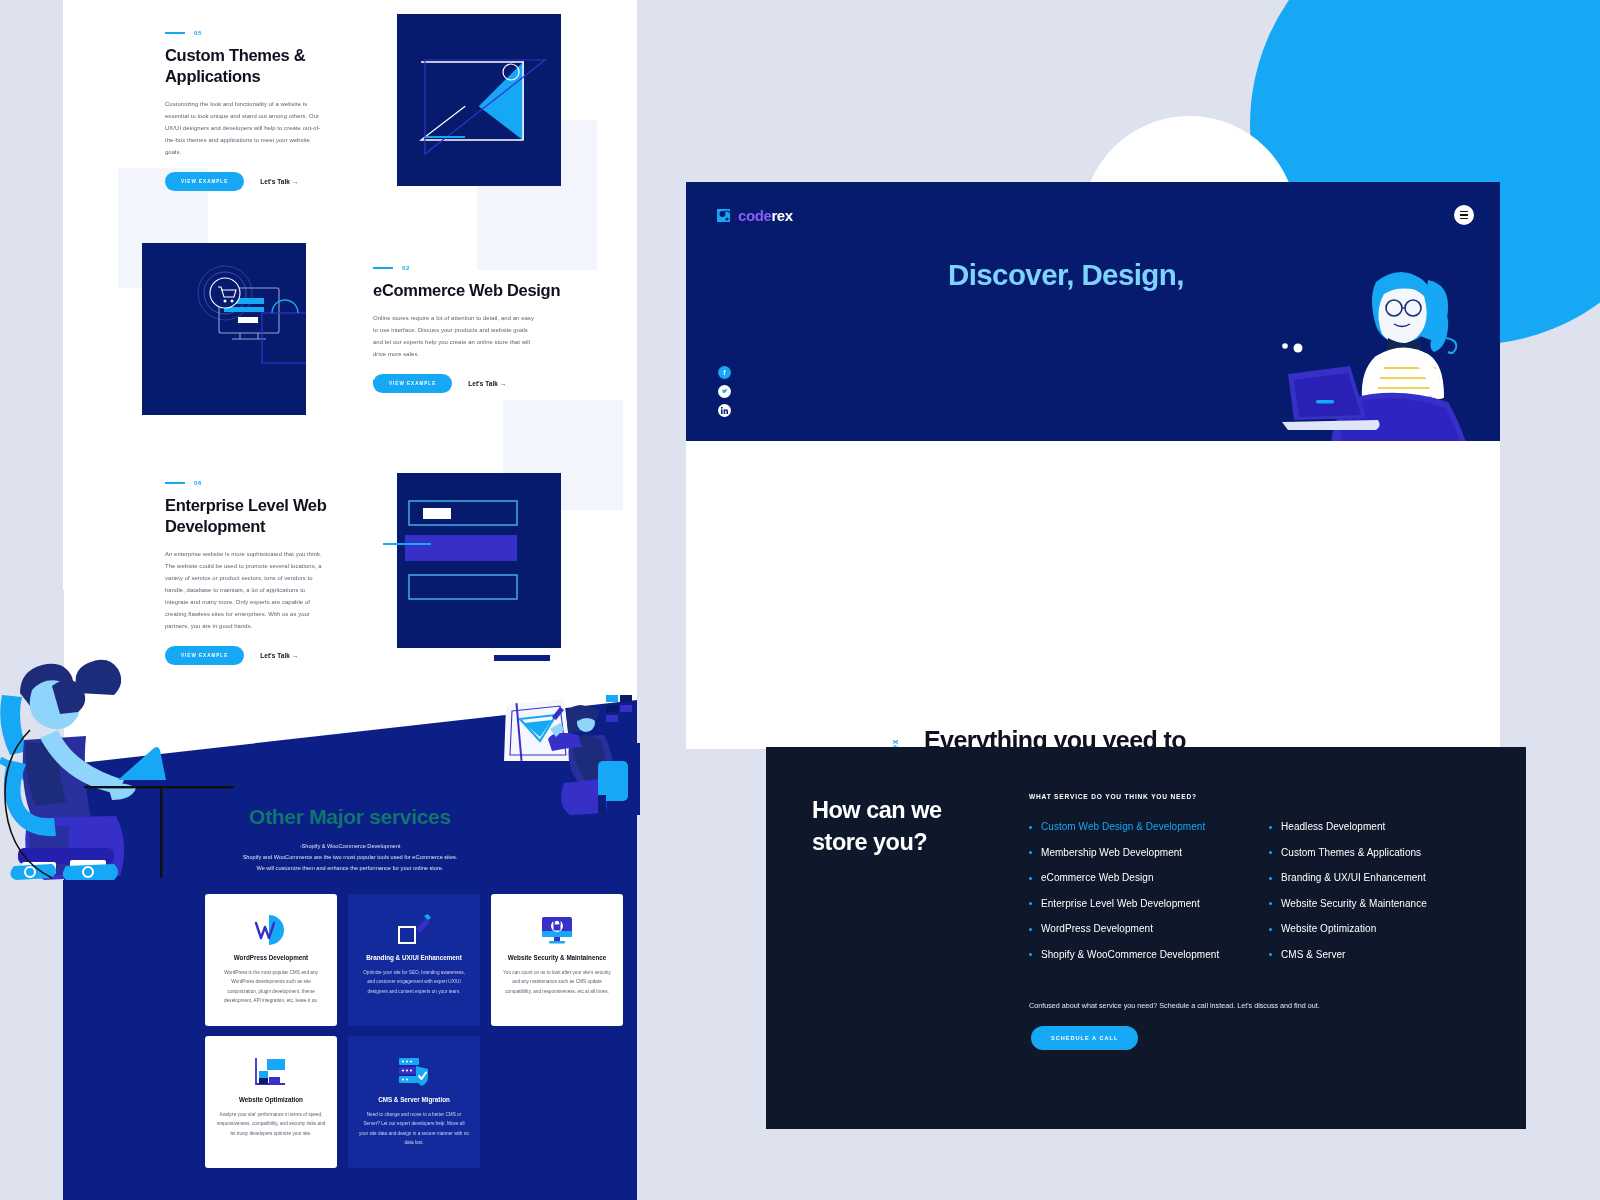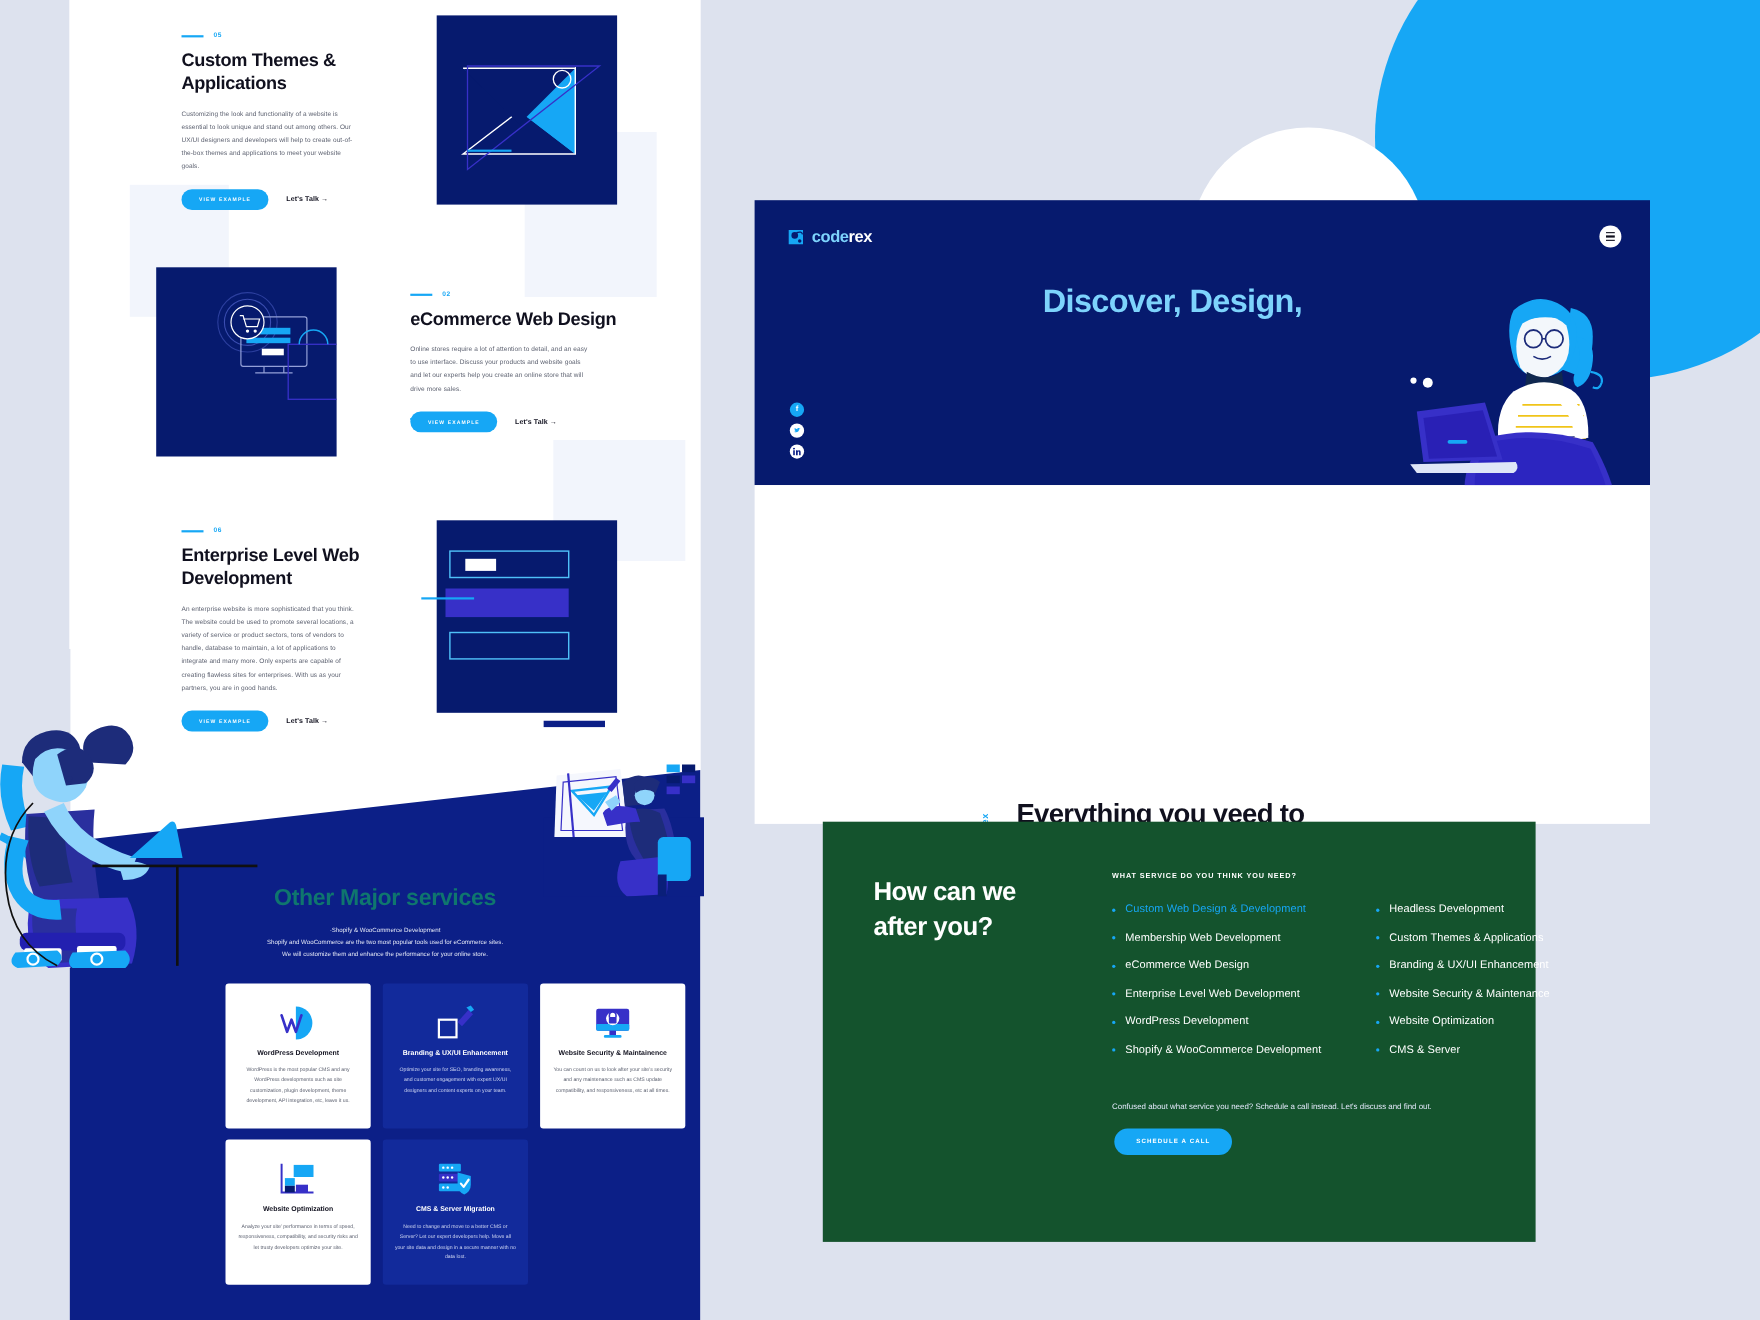--- a/index.html
+++ b/index.html
@@ -90,21 +90,21 @@
   .card-text { font-size: 4.7px; line-height: 2.0; text-align: center; margin-top: 7px; }
   .card.light .card-text { color: #5a5f6e; }
   .card.dark  .card-text { color: #cfd6f2; }
 
   
   .right-panel { position: absolute; left: 686px; top: 182px; width: 814px; }
   .hero { position: relative; height: 259px; background: #061a6e; overflow: visible; }
   .logo-row { position: absolute; left: 30px; top: 25px; display: flex; align-items: center; gap: 7px; }
   .logo-mark { width: 15px; height: 15px; position: relative; }
   .logo-text { font-size: 15px; font-weight: 600; letter-spacing: -.4px; }
-  .logo-text .c1 { color: #7dd3fc; text-align: center; }
+  .logo-text .c1 { color: #8b5cf6; text-align: center; }
   .logo-text .c2 { color: #ffffff; }
   .hamburger {
     position: absolute; right: 26px; top: 23px; width: 20px; height: 20px;
     border-radius: 50%; background: #fff; display: flex; flex-direction: column;
     align-items: center; justify-content: center; gap: 2px; cursor: pointer;
   }
   .hamburger i { display: block; width: 8px; height: 1.4px; background: #10101e; }
   .hero-h1 {
     position: absolute; left: 262px; top: 72px; width: 420px;
     color: #7dd3fc; font-size: 29.5px; font-weight: 700; line-height: 1.42;
@@ -138,22 +138,22 @@
   }
   .btn-services {
     position: absolute; left: 239px; top: 480px;
     background: #16a7f5; color: #fff; border: none; border-radius: 40px;
     font-size: 6.2px; font-weight: 700; letter-spacing: 1px;
     padding: 10px 24px; cursor: pointer; font-family: inherit;
   }
 
   
   .help {
-    position: absolute; left: 62px; top: 565px; width: 648px; height: 382px;
-    background: #14532d;
+    position: absolute; left: 80px; top: 565px; width: 760px; height: 382px;
+    background: #0f172a;
   }
   .help-h2 {
     position: absolute; left: 46px; top: 48px; width: 210px;
     color: #ffffff; font-size: 23.5px; font-weight: 700; line-height: 1.36;
     letter-spacing: -.5px;
   }
   .help-label {
     position: absolute; left: 263px; top: 46px;
     color: #ffffff; font-size: 6.6px; font-weight: 700; letter-spacing: .8px;
   }
@@ -502,21 +502,21 @@
         <div>Everything you yeed to</div>
         <div>bolster your projects.</div>
       </div>
       <div class="mid-p">With our expert developers as your White  Label  Partner, shoot for the sky and grow your business without worries. Simply tell us your development needs and watch them come to life without stress and on time.</div>
       <button class="btn-services">VIEW SERVICES</button>
     </div>
 
     <div class="help">
       <div class="help-h2">
         <div>How can we</div>
-        <div>after you?</div>
+        <div>store you?</div>
       </div>
       <div class="help-label">WHAT SERVICE DO YOU THINK YOU NEED?</div>
 
       <div class="help-cols">
         <div class="svc-item">
           <span class="svc-dot"></span>
           <span class="svc-label active">Custom Web Design &amp; Development</span>
         </div>
         <div class="svc-item">
           <span class="svc-dot"></span>

